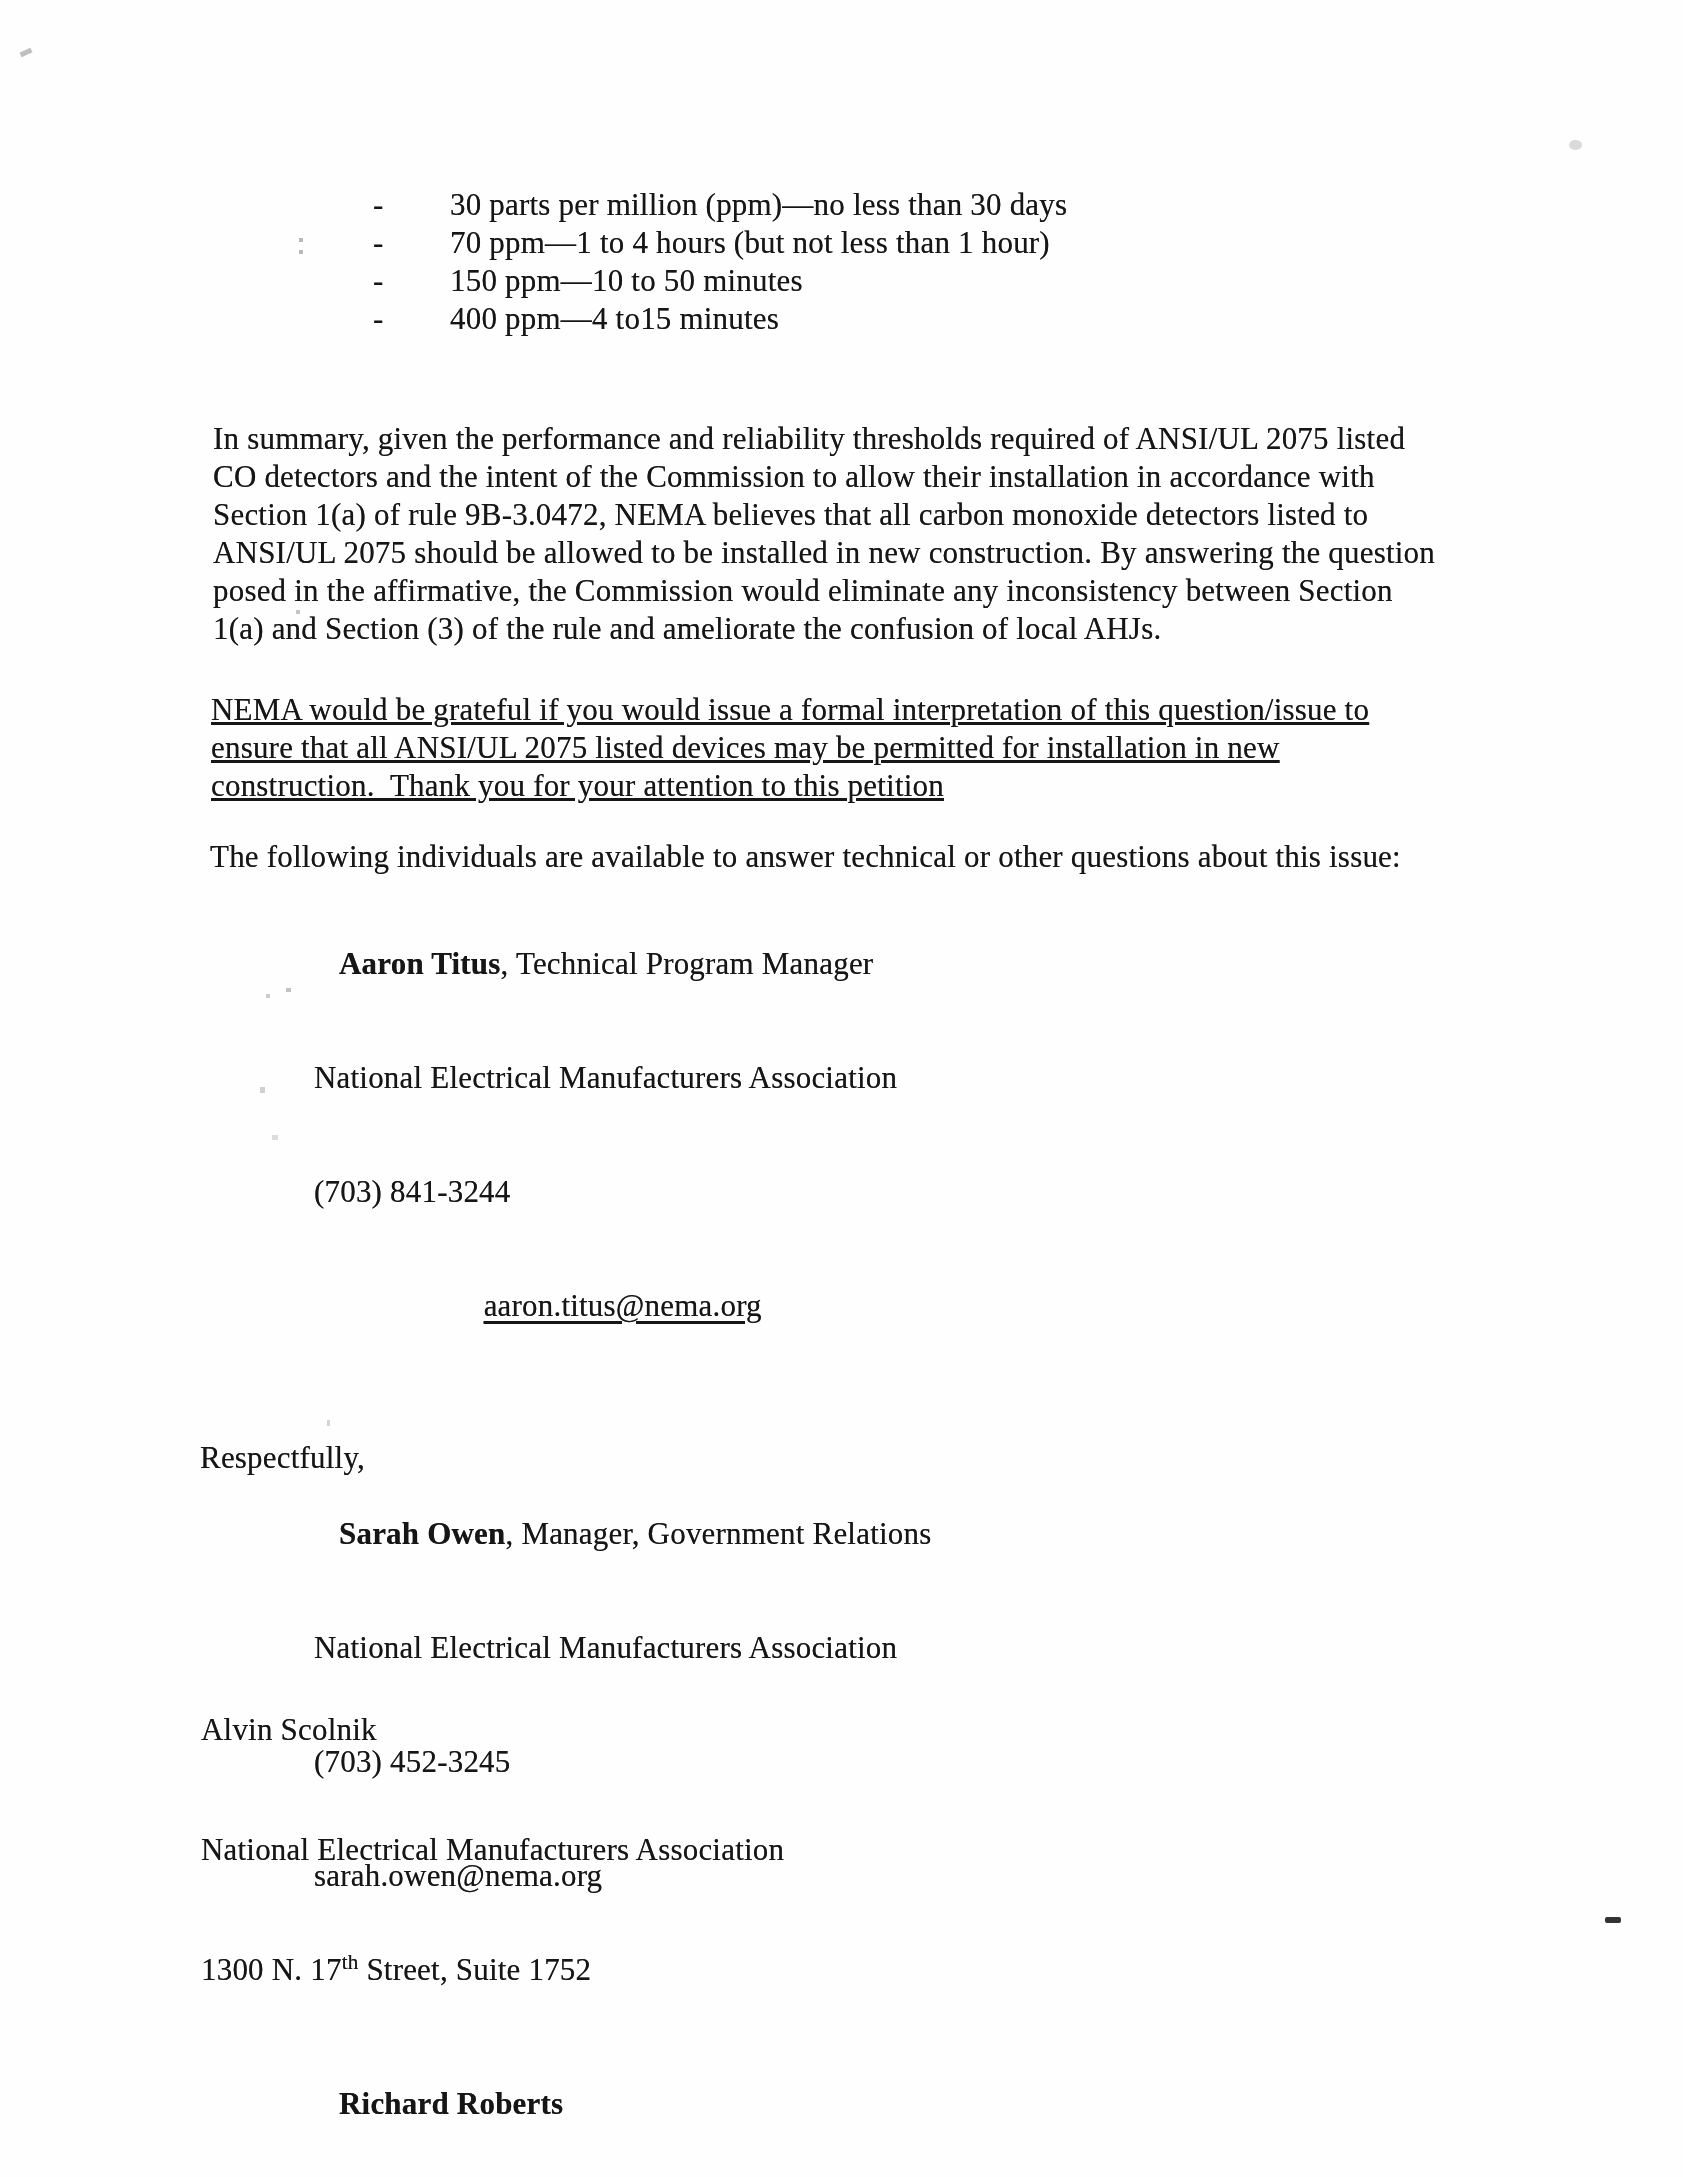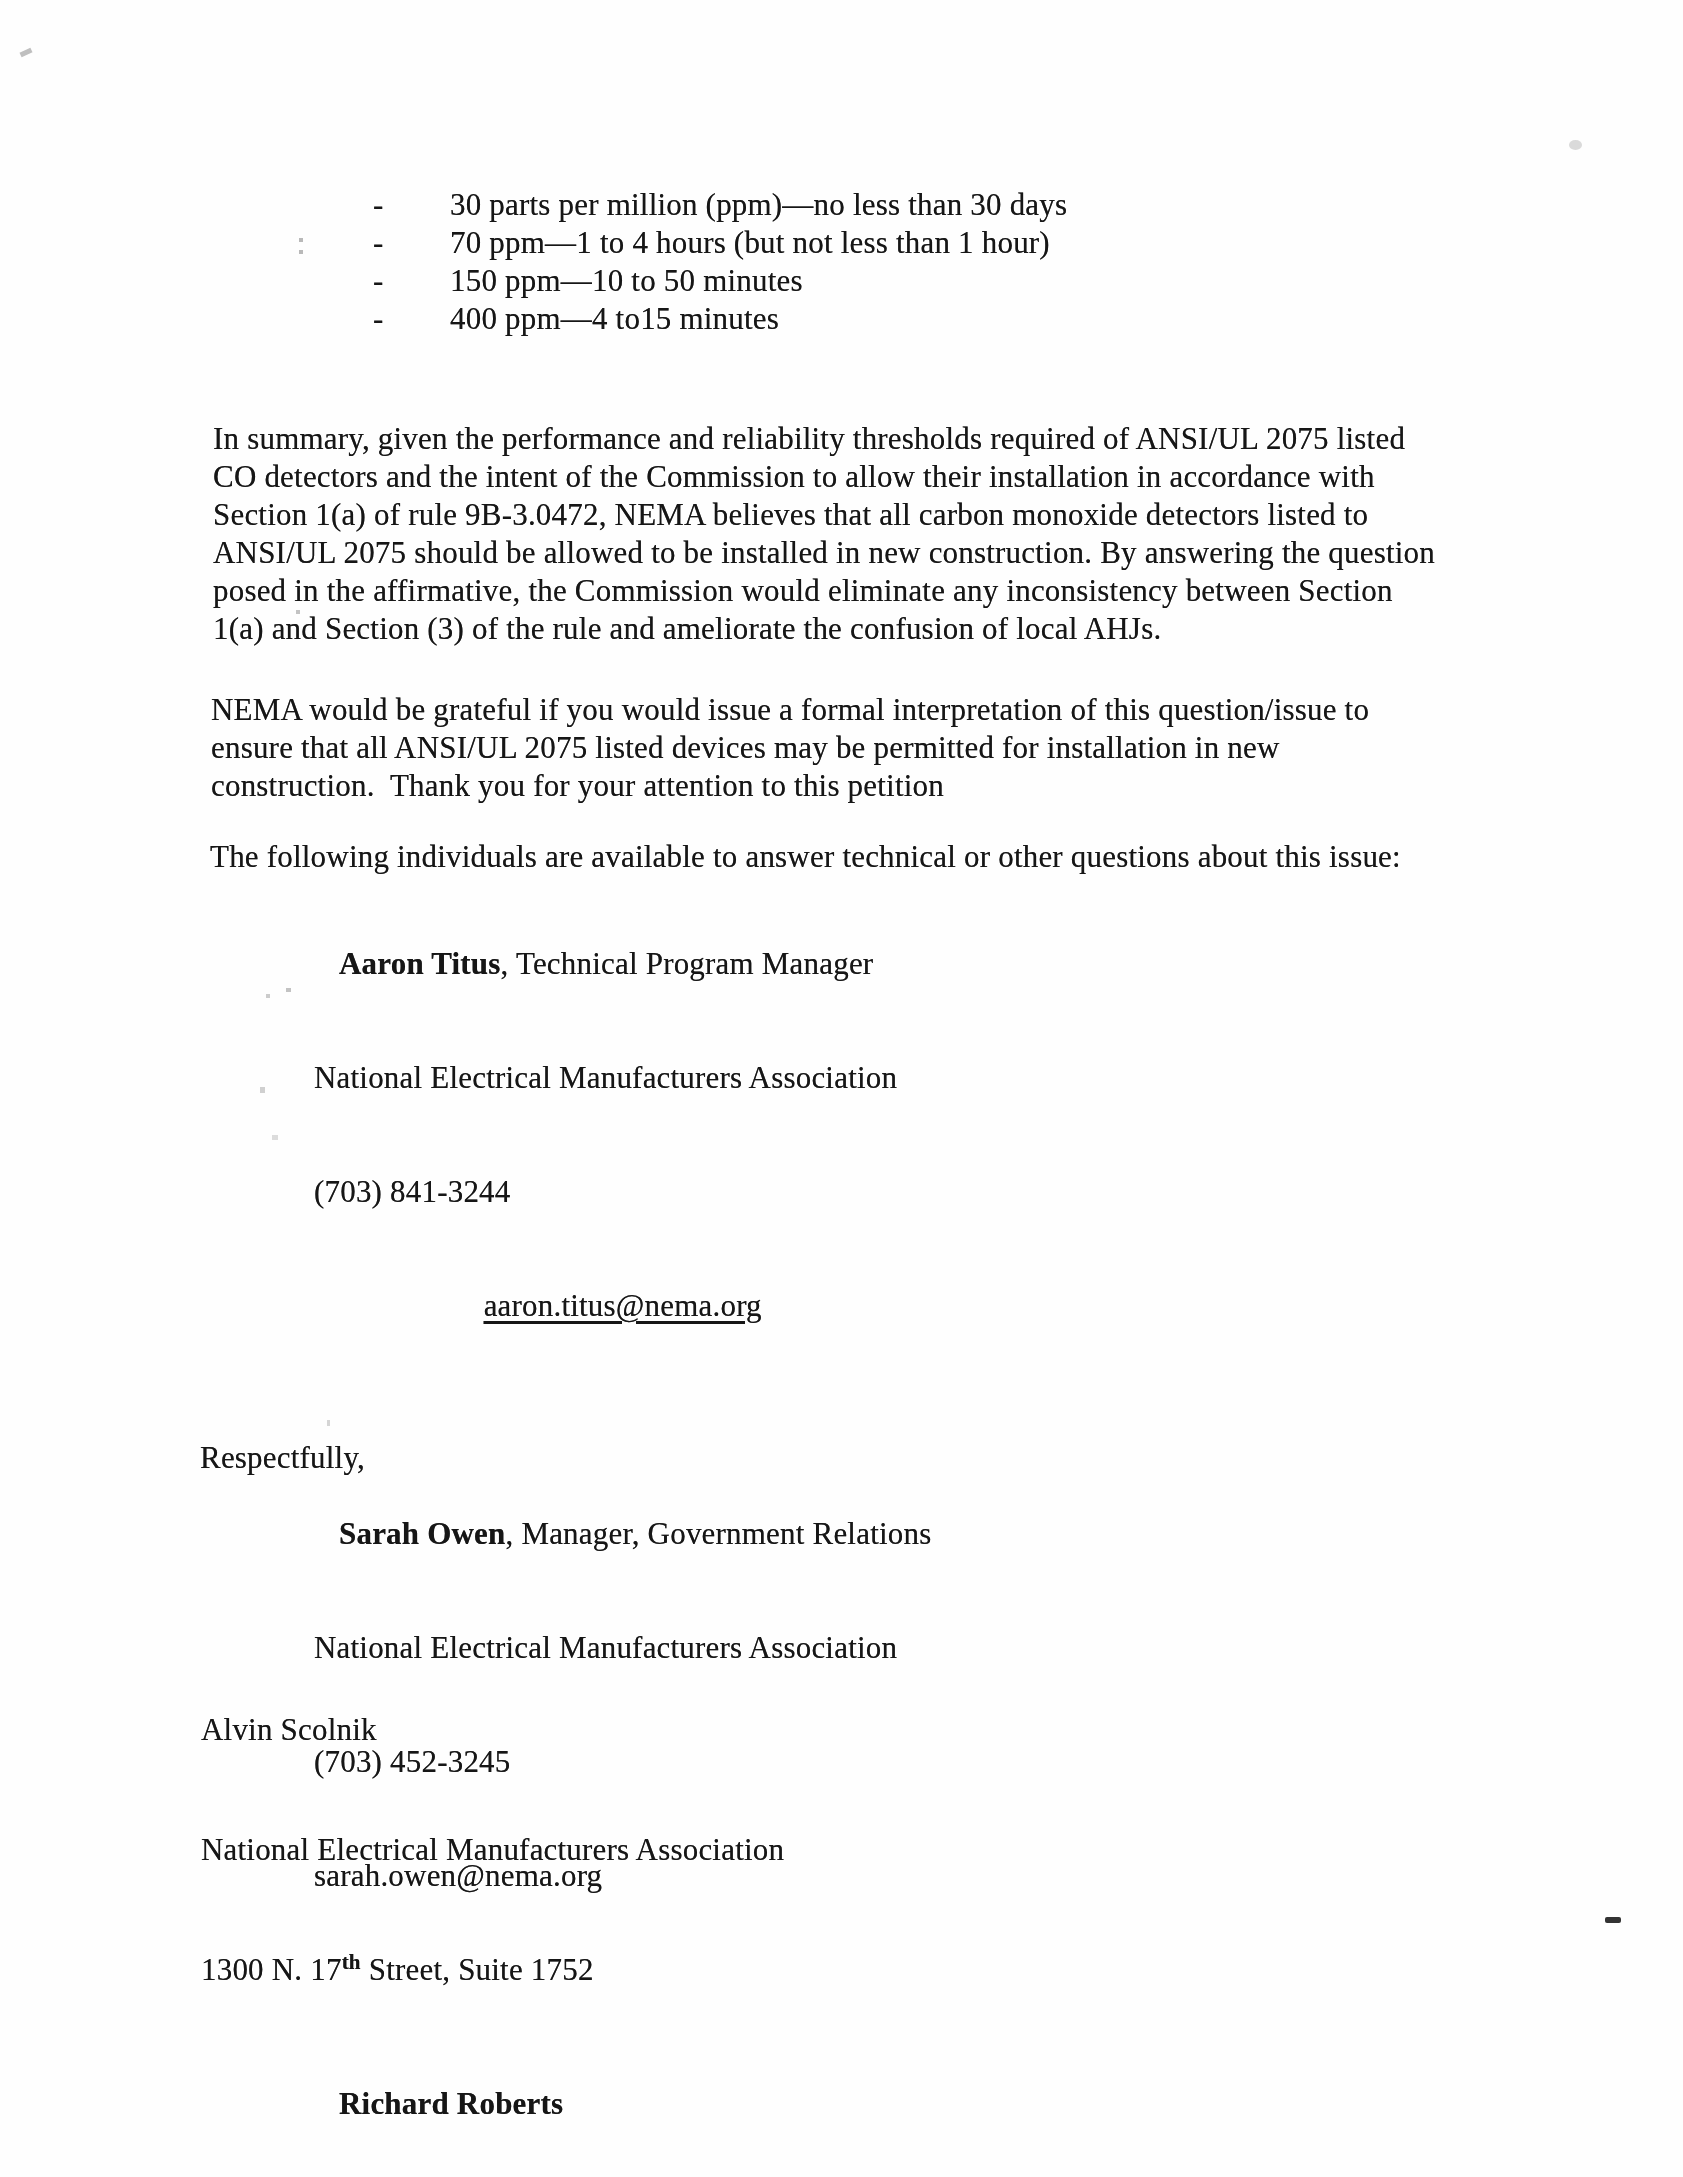--- a/index.html
+++ b/index.html
@@ -17,31 +17,31 @@
     text-shadow: 0 0 0.6px rgba(10,10,10,0.65);
   }
   .abs { position: absolute; }
   
   .list { left: 373px; top: 186px; }
   .list-row { display: flex; }
   .list-marker { display: inline-block; width: 77px; }
   
   .para { white-space: pre-wrap; width: 1406px; margin-top: 44px; }
   .para-1 { left: 213px; top: 376px; }
-  .para-2 { left: 211px; top: 647px; }
+  .para-2 { left: 211px; top: 647px; text-decoration: underline; }
   .para-3 { left: 210px; top: 794px; }
   
   .contacts { left: 314px; top: 869px; }
   .contact { margin-bottom: 38px; white-space: pre-wrap; }
   .contact-name { font-weight: bold; margin-left: 25px; }
   .email-underline { text-decoration: underline; text-underline-offset: 5px; text-align: center; }
   
   .closing { left: 200px; top: 1439px; }
   .signature { left: 201px; top: 1630px; line-height: 40px; white-space: pre-wrap; }
-  .signature sup { font-size: 0.68em; line-height: 0; font-weight: bold; }
+  .signature sup { font-size: 0.68em; line-height: 0; }
   
   .art { position: absolute; background: #8a8a8a; }
 </style>
 </head>
 <body>
 
 <div class="page">
 
   <div class="abs list">
     <div class="list-row">

